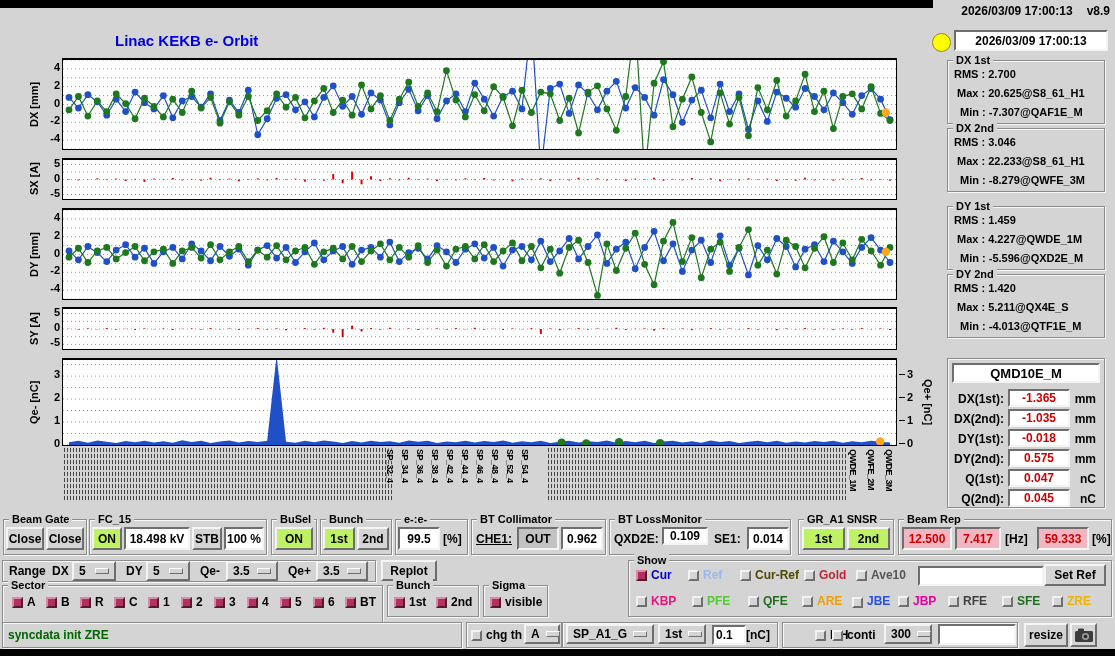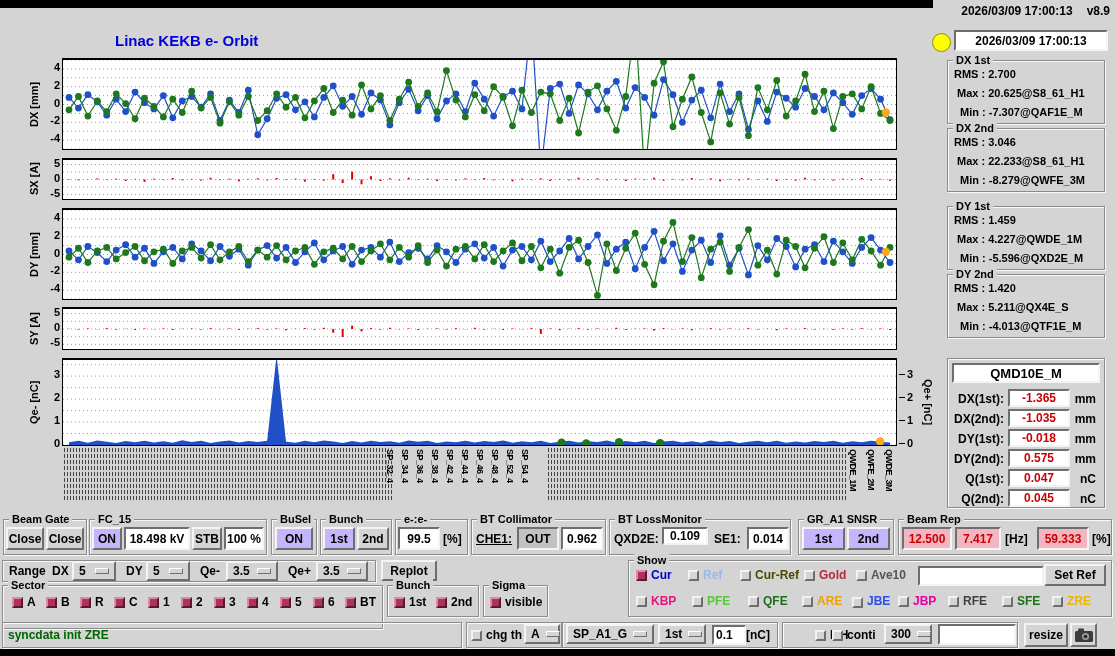--- a/index.html
+++ b/index.html
@@ -8,21 +8,21 @@
     background:#d4d4d4;
     font-family:"Liberation Sans",sans-serif;font-weight:bold;color:#000;
     -webkit-font-smoothing:none;
   }
   .abs{position:absolute;}
   
   .out{border-top:2px solid #f4f4f4;border-left:2px solid #f4f4f4;border-bottom:2px solid #6e6e6e;border-right:2px solid #6e6e6e;background:#d4d4d4;}
   .in{border-top:2px solid #6e6e6e;border-left:2px solid #6e6e6e;border-bottom:2px solid #f4f4f4;border-right:2px solid #f4f4f4;background:#d4d4d4;}
   .btn{display:flex;align-items:center;justify-content:center;font-size:12px;font-weight:bold;cursor:default;box-sizing:border-box;}
   .disp{display:flex;align-items:center;justify-content:center;font-size:12px;font-weight:bold;box-sizing:border-box;background:#fff;}
-  .green{background:#c4b5fd;}
+  .green{background:#bef264;}
   .pink{background:#f2b6c2;color:#cc0000;}
   .redtxt{color:#cc0000;}
   
   .grp{position:absolute;border:1px solid #8c8c8c;box-shadow:inset 1px 1px 0 #f8f8f8,1px 1px 0 #f8f8f8;box-sizing:border-box;}
   .grp-title{position:absolute;top:-8px;left:5px;background:#d4d4d4;padding:0 3px;font-size:11px;line-height:14px;white-space:nowrap;}
   .lbl12{position:absolute;font-size:12px;white-space:nowrap;}
   
   .cb{display:inline-block;width:11px;height:11px;box-sizing:border-box;background:#d4d4d4;
       border-top:2px solid #f2f2f2;border-left:2px solid #f2f2f2;border-bottom:2px solid #6e6e6e;border-right:2px solid #6e6e6e;flex:none;}
   .cb.checked{background:#b03060;border-top:2px solid #d98aa8;border-left:2px solid #d98aa8;border-bottom:2px solid #5a1830;border-right:2px solid #5a1830;}
@@ -883,21 +883,21 @@
     <span>3.5</span>
     <span class="dash"></span>
   </div>
 <span class="lbl12 abs" style="left:288px;top:564px;">Qe+</span>
 <div class="dd" style="left:316px;top:561px;width:52px;">
     <span>3.5</span>
     <span class="dash"></span>
   </div>
 <div class="abs btn out" style="left:381px;top:560px;width:56px;height:21px;">Replot</div>
 
-<div class="grp" style="left:2px;top:585px;width:381px;height:44px;">
+<div class="grp" style="left:2px;top:585px;width:381px;height:38px;">
   <span class="grp-title">Sector</span>
 </div>
 <span class="cbitem" style="left:12px;top:595px;">
     <span class="cb checked"></span>
     <span>A</span>
   </span>
 <span class="cbitem" style="left:46px;top:595px;">
     <span class="cb checked"></span>
     <span>B</span>
   </span>

